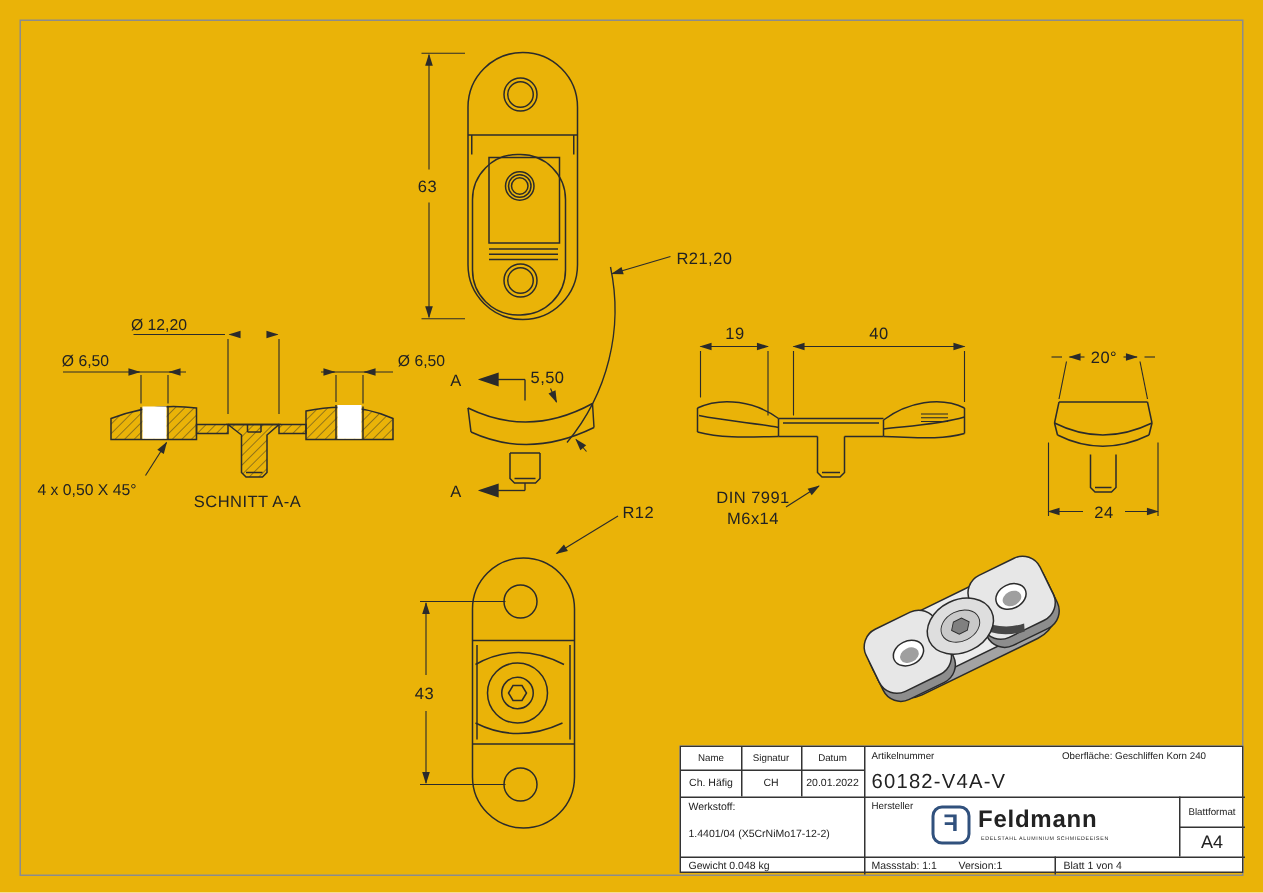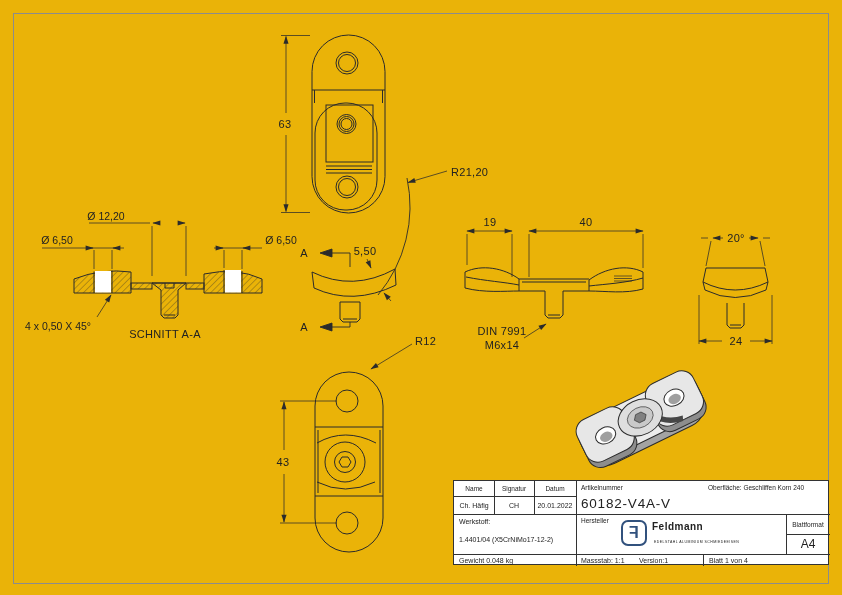--- a/index.html
+++ b/index.html
@@ -5,35 +5,35 @@
   html,body{margin:0;padding:0;background:#fff;}
   .sheet{position:relative;width:842px;height:595px;background:#eab308;overflow:hidden;
          font-family:"Liberation Sans",sans-serif;}
   .frame{position:absolute;left:13px;top:13px;width:814px;height:569px;
          border:1px solid #8c8c8c;}
   svg{position:absolute;left:0;top:0;}
   svg text{font-family:"Liberation Sans",sans-serif;fill:#222;}
   .dt{font-size:11px;letter-spacing:.3px;}
   .st{font-size:10.5px;}
   
-  .tb{position:absolute;left:453px;top:480px;width:376px;height:85px;
+  .tb{position:absolute;left:453px;top:497px;width:376px;height:85px;
       border:1px solid #333;background:#fff;box-sizing:border-box;}
   .tb .vl,.tb .hl{position:absolute;background:#333;}
   .tb .vl{width:1px;} .tb .hl{height:1px;}
   .tb span{position:absolute;color:#222;white-space:nowrap;}
   .lbl{font-size:6.5px;color:#333;}
   .val{font-size:7px;}
   .cell{display:flex;align-items:center;justify-content:center;text-align:center;}
   .artnum{font-size:13.5px;letter-spacing:.8px;}
   .a4{font-size:12px;}
   .logo-mark{position:absolute;width:22px;height:22px;border:2.5px solid #31517d;
              border-radius:7px;display:flex;align-items:center;justify-content:center;}
   .logo-mark b{transform:scaleX(-1);font-size:16px;line-height:1;color:#31517d;
                font-weight:700;}
-  .logo-text{font-size:10px;font-weight:600;color:#31517d;letter-spacing:.5px;}
+  .logo-text{font-size:16px;font-weight:600;color:#31517d;letter-spacing:.5px;}
   .logo-tag{font-size:3.5px;letter-spacing:.45px;color:#31517d;}
 </style>
 </head>
 <body>
 
 <div class="sheet">
   <div class="frame"></div>
 
   <svg width="842" height="595" viewBox="0 0 842 595">
     <defs>

